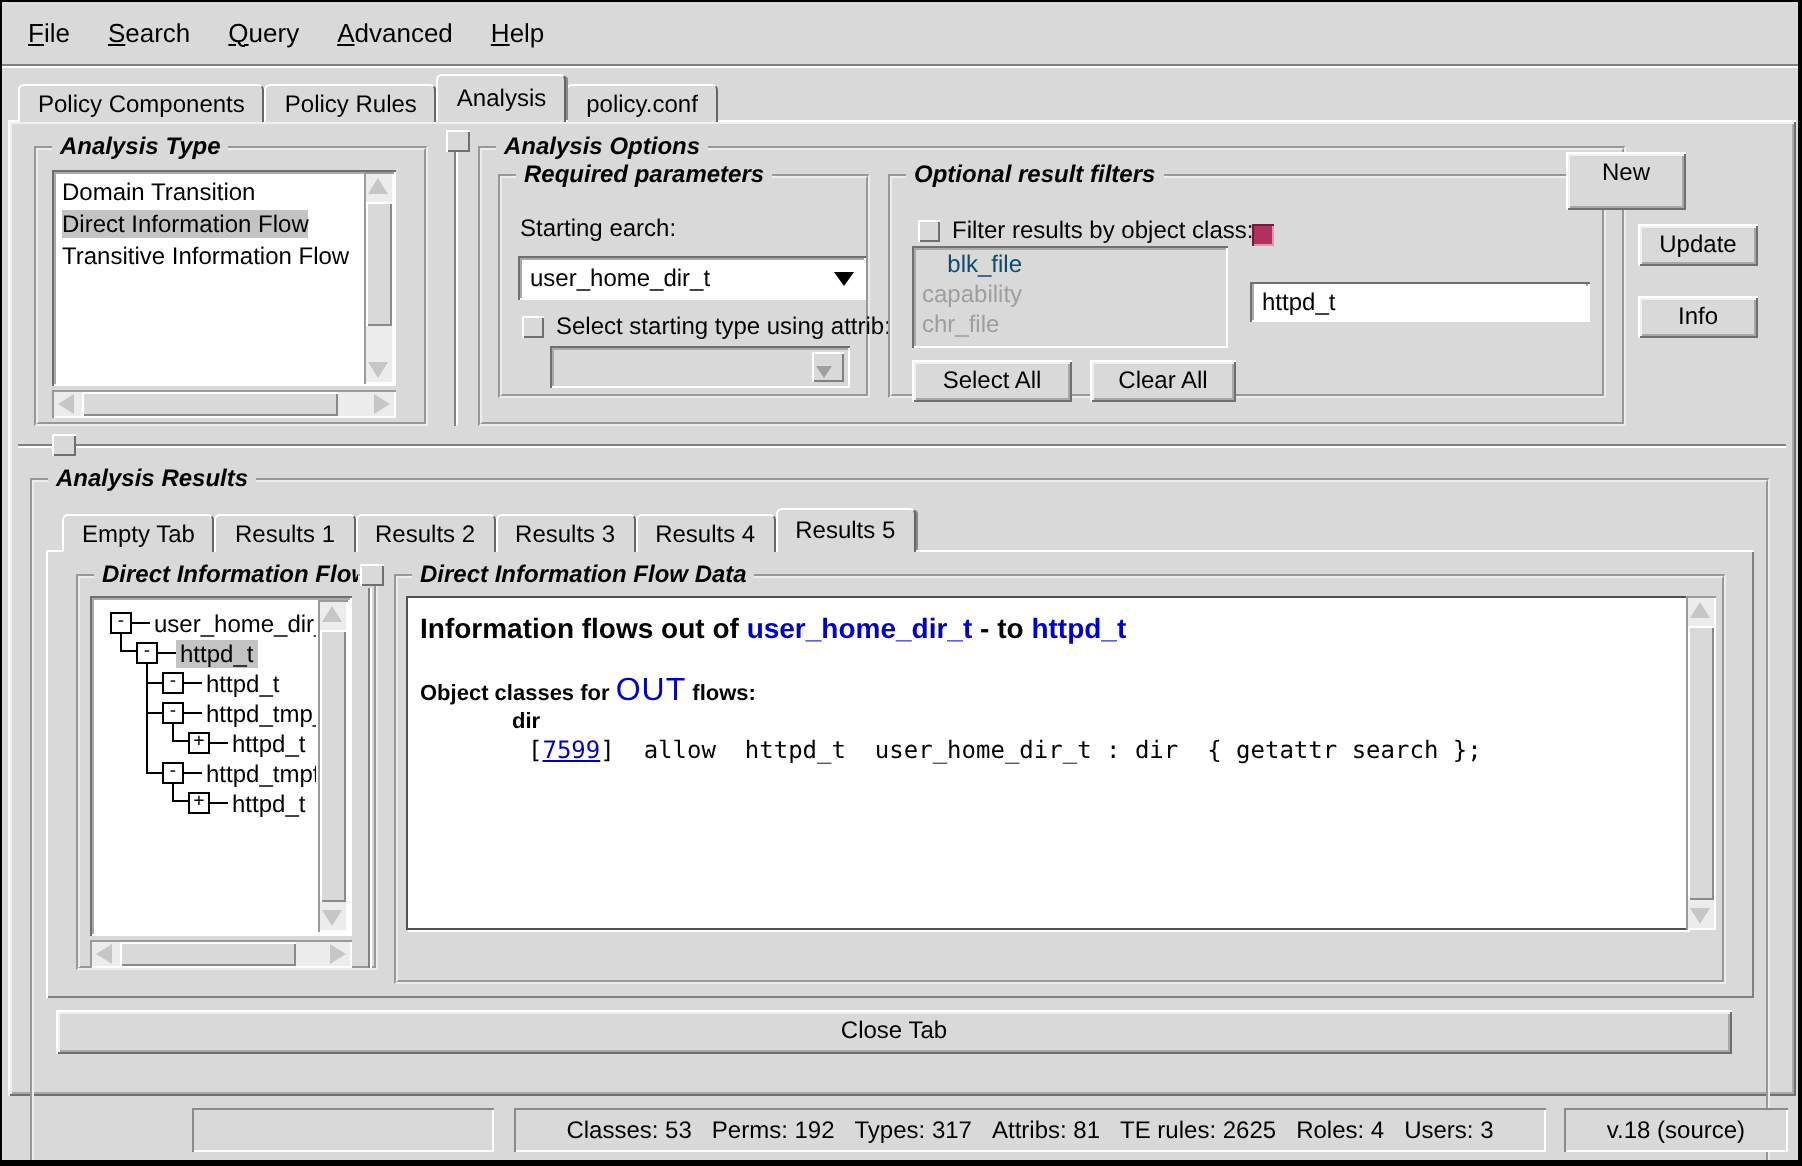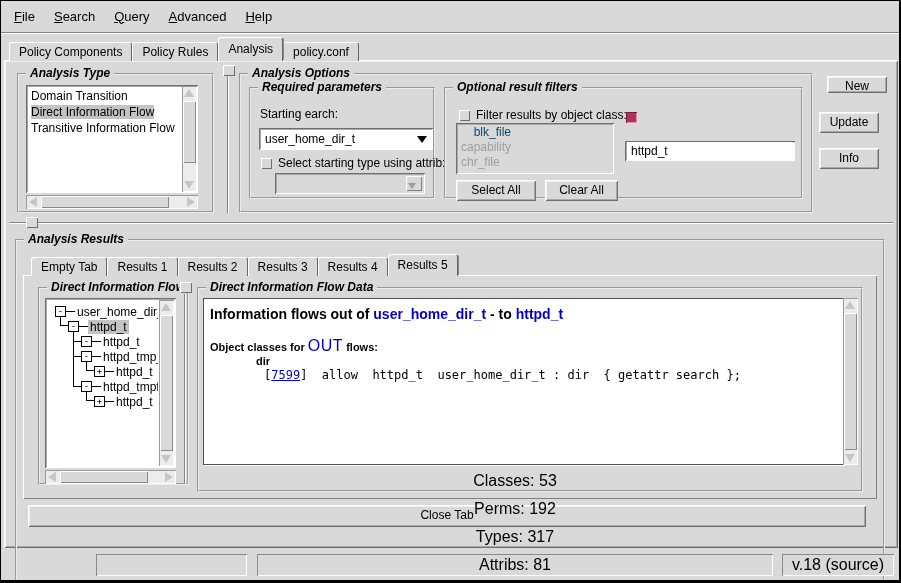--- a/index.html
+++ b/index.html
@@ -96,21 +96,21 @@
   .d-blue { color:#0000cd; }
   .d-classes { position:absolute; left:6px; top:38px; font-size:11px; font-weight:bold; white-space:pre; display:flex; align-items:baseline; }
   .d-out { font-size:16px; font-weight:normal; color:#0000cd; letter-spacing:0.5px; }
   .d-objclass { position:absolute; left:52px; top:56px; font-size:11px; font-weight:bold; }
   .d-rule { position:absolute; left:60px; top:69px; font:12px "DejaVu Sans Mono", monospace; white-space:pre; }
   .d-link { color:#0000cc; text-decoration:underline; }
 
   
   .status-box { position:absolute; height:22px; background:#d9d9d9;
      box-shadow: inset 1px 1px 0 #8a8a8a, inset -1px -1px 0 #fdfdfd; }
-  .stats-text { width:100%; height:100%; display:flex; justify-content:center; align-items:center; gap:10px; font-size:16px;flex-direction:column; }
+  .stats-text { width:100%; height:100%; display:flex; justify-content:center; align-items:center; gap:10px; font-size:12px; }
 </style>
 </head>
 <body>
 
 <div class="window">
 
   <div class="menubar">
     <span class="menu-item txt"><span class="u">F</span><span>ile</span></span>
     <span class="menu-item txt"><span class="u">S</span><span>earch</span></span>
     <span class="menu-item txt"><span class="u">Q</span><span>uery</span></span>
@@ -184,21 +184,21 @@
       </div>
       <div class="btn raised" style="left:10px; top:91px; width:80px; height:21px; line-height:20px;">Select All</div>
       <div class="btn raised" style="left:99px; top:91px; width:73px; height:21px; line-height:20px;">Clear All</div>
       <div class="cb checked" style="left:180px; top:23px;"></div>
       <div class="sunken" style="position:absolute; left:179px; top:52px; width:170px; height:20px; background:#fff;">
         <div class="entry" style="position:absolute; left:2px; top:1px; right:2px;">httpd_t</div>
       </div>
     </div>
   </div>
 
-  <div class="btn raised" style="left:826px; top:75px; width:60px; height:17px; line-height:20px;text-align:center;">New</div>
+  <div class="btn raised" style="left:782px; top:75px; width:60px; height:29px; line-height:20px;text-align:center;">New</div>
   <div class="btn raised" style="left:818px; top:111px; width:60px; height:21px; line-height:20px;">Update</div>
   <div class="btn raised" style="left:818px; top:147px; width:60px; height:21px; line-height:20px;">Info</div>
 
   <div class="groove-h" style="position:absolute; left:8px; top:221px; width:884px;"></div>
   <div class="sash-handle" style="left:25px; top:216px;"></div>
 
   <div class="groupbox" style="left:14px; top:238px; width:870px; height:375px;text-decoration:underline;">
     <div class="gb-label">Analysis Results</div>
 
     <div class="tabrow" style="left:14px; top:13px; height:22px;">

